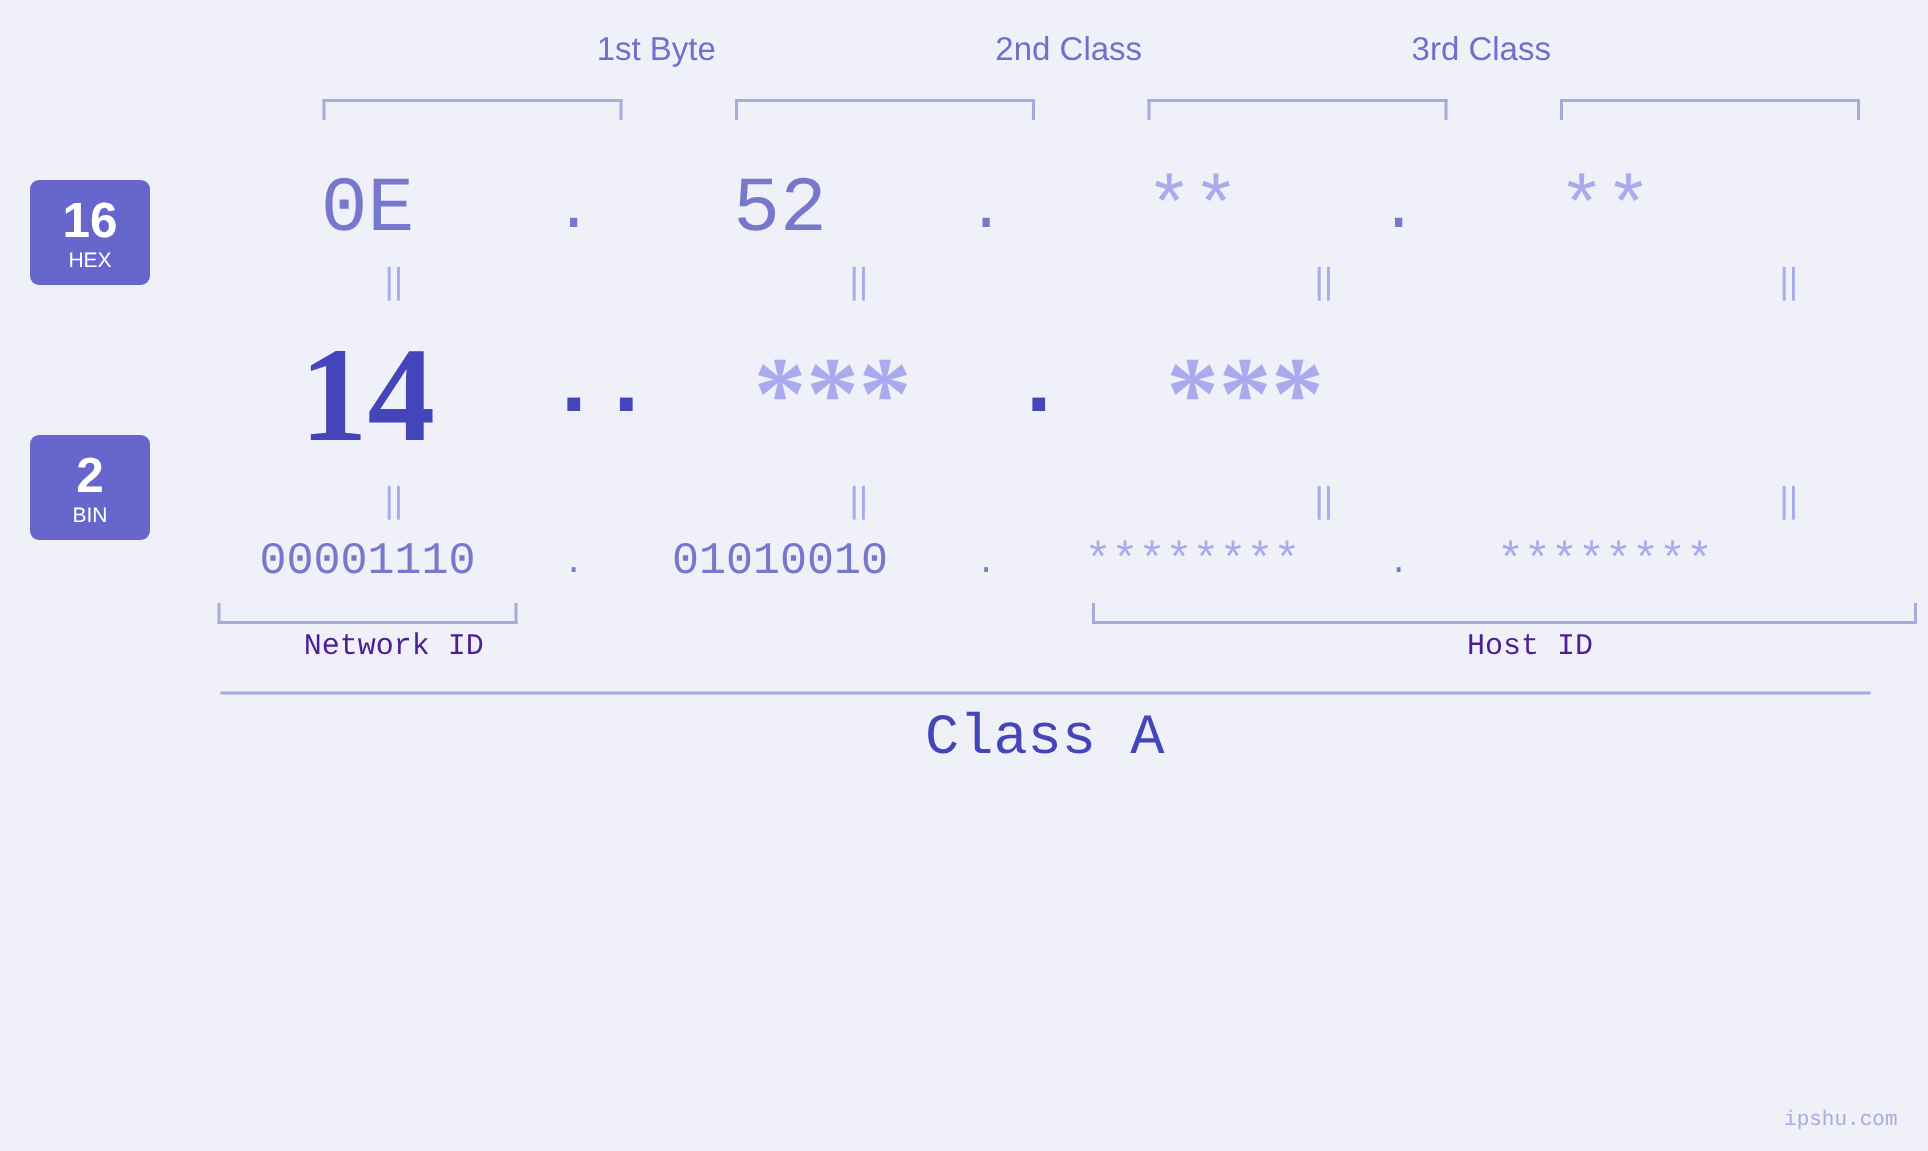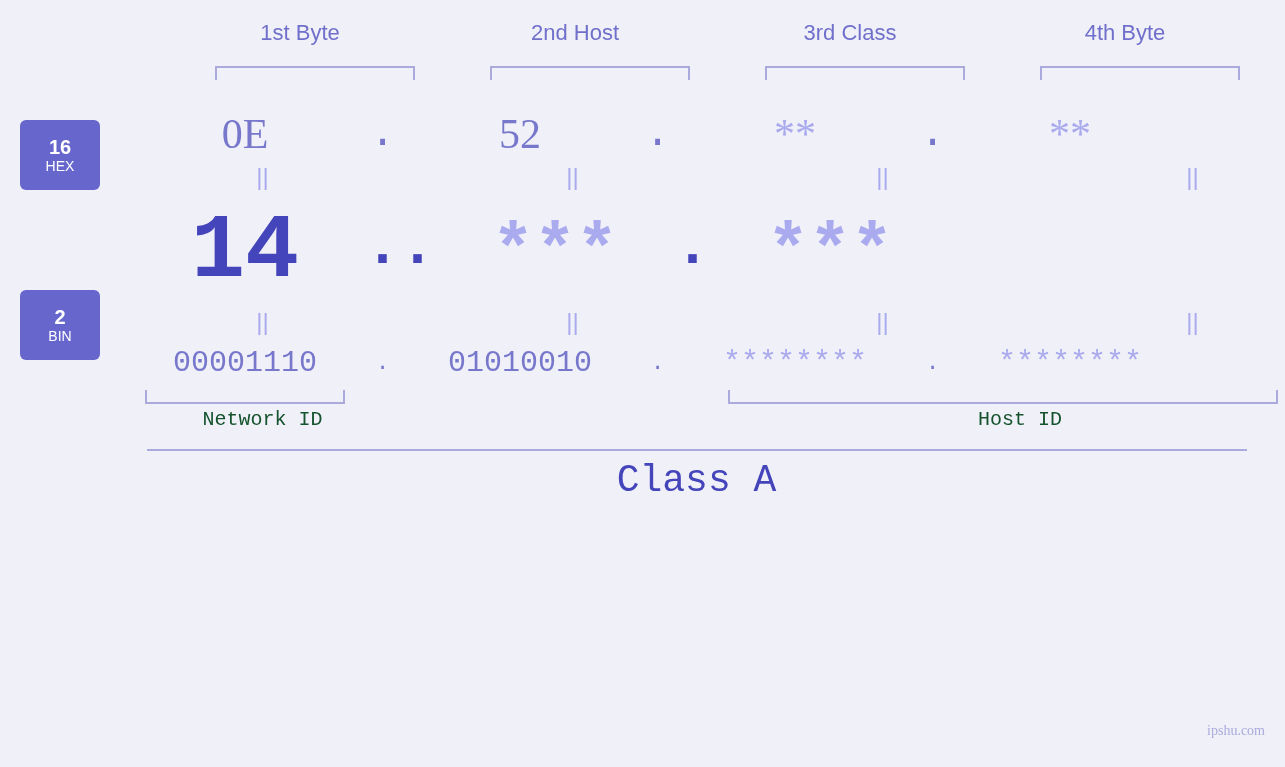--- a/index.html
+++ b/index.html
@@ -57,21 +57,21 @@
       width: 80px;
       height: 70px;
       display: flex;
       flex-direction: column;
       align-items: center;
       justify-content: center;
       font-family: Arial, sans-serif;
     }
 
     .base-number {
-      font-size: 20px;
+      font-size: 33px;
       font-weight: bold;
       line-height: 1.1;
     }
 
     .base-label {
       font-size: 14px;
       font-weight: normal;
     }
 
     
@@ -118,23 +118,23 @@
       align-items: center;
       justify-content: center;
     }
 
     
     .hex-row {
       margin-top: 30px;
     }
 
     .hex-value {
-      font-size: 42px;
+      font-size: 52px;
       color: #7777cc;
-      font-family: Liberation Serif, serif;
+      font-family: Liberation Mono, monospace;
     }
 
     .hex-dot {
       font-size: 42px;
       color: #7777cc;
     }
 
     
     .equals-row {
       display: flex;
@@ -152,21 +152,21 @@
 
     
     .dec-row {
       margin-top: 5px;
     }
 
     .dec-value {
       font-size: 90px;
       font-weight: bold;
       color: #4444bb;
-      font-family: Liberation Mono, monospace;
+      font-family: Liberation Serif, serif;
     }
 
     .dec-dot {
       font-size: 60px;
       font-weight: bold;
       color: #4444bb;
       line-height: 1;
       padding-bottom: 0px;
       display: flex;
       align-items: flex-end;
@@ -184,21 +184,21 @@
       font-family: 'Courier New', Courier, monospace;
     }
 
     .bin-dot {
       font-size: 22px;
       color: #7777cc;
     }
 
     .section-label {
       font-size: 20px;
-      color: #14532d;
+      color: #4c1d95;
       font-family: 'Courier New', Courier, monospace;
     }
 
     
     .class-section {
       width: 1100px;
       margin-top: 10px;
       border-top: 2px solid #aaaadd;
       display: flex;
       justify-content: center;
@@ -207,42 +207,41 @@
 
     .class-label {
       font-size: 38px;
       color: #4444bb;
       font-family: 'Courier New', Courier, monospace;
     }
 
     
     .watermark {
       position: absolute;
-      bottom: 28px;
+      bottom: 12px;
       right: 20px;
       font-size: 14px;
       color: #aaaadd;
-      font-family: Liberation Serif, serif;
+      font-family: Liberation Mono, monospace;
     }
 
     
     .masked {
       color: #aaaaee;
     }
   </style>
 </head>
 <body>
 
 <div class="container">
 
   <div class="header-row">
     <div class="byte-header">1st Byte</div>
-    <div class="byte-header">2nd Host</div>
+    <div class="byte-header">2nd Class</div>
     <div class="byte-header">3rd Class</div>
-    <div class="byte-header">4th Byte</div>
   </div>
 
   <div style="display:flex; padding-left:170px; margin-top:4px;">
     <div class="bracket-cell">
       <div class="bracket"></div>
     </div>
     <div class="bracket-cell">
       <div class="bracket"></div>
     </div>
     <div class="bracket-cell">

